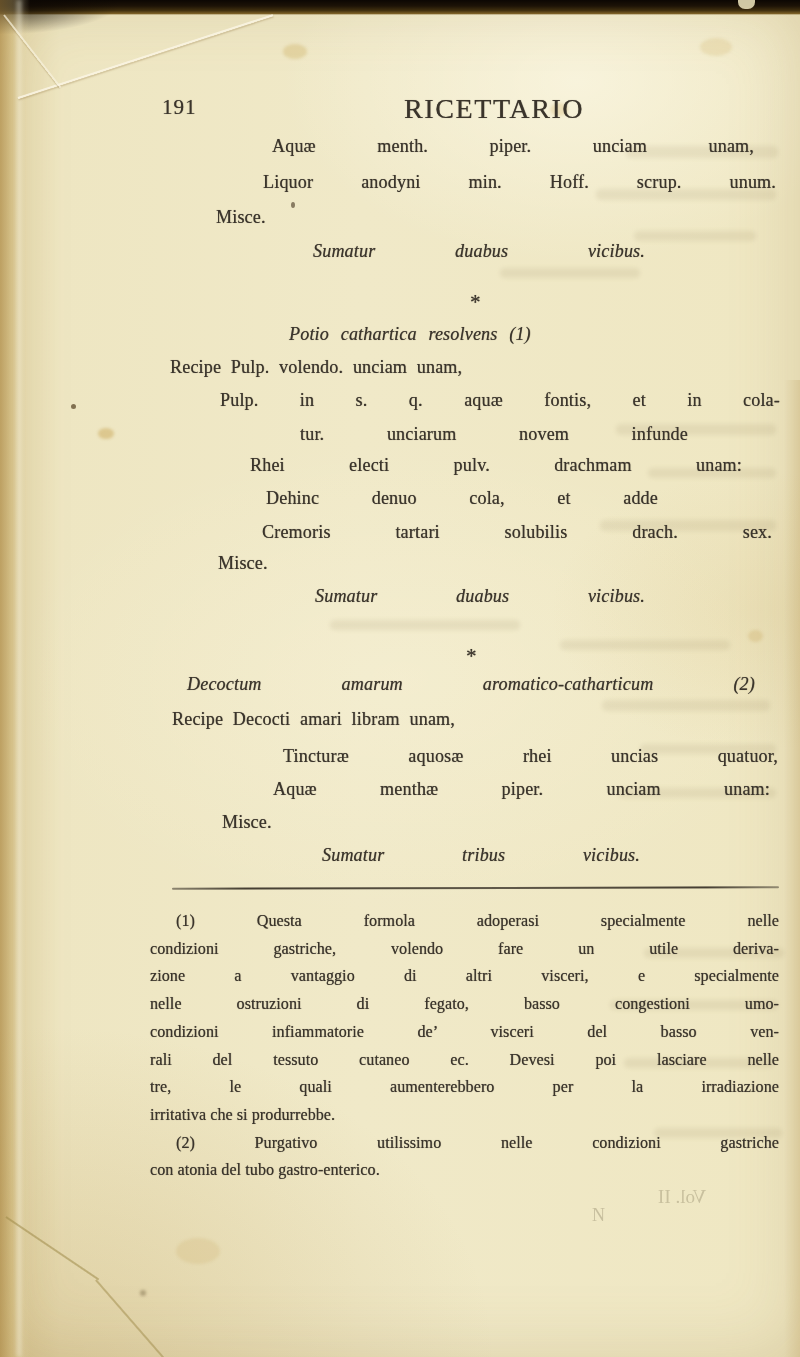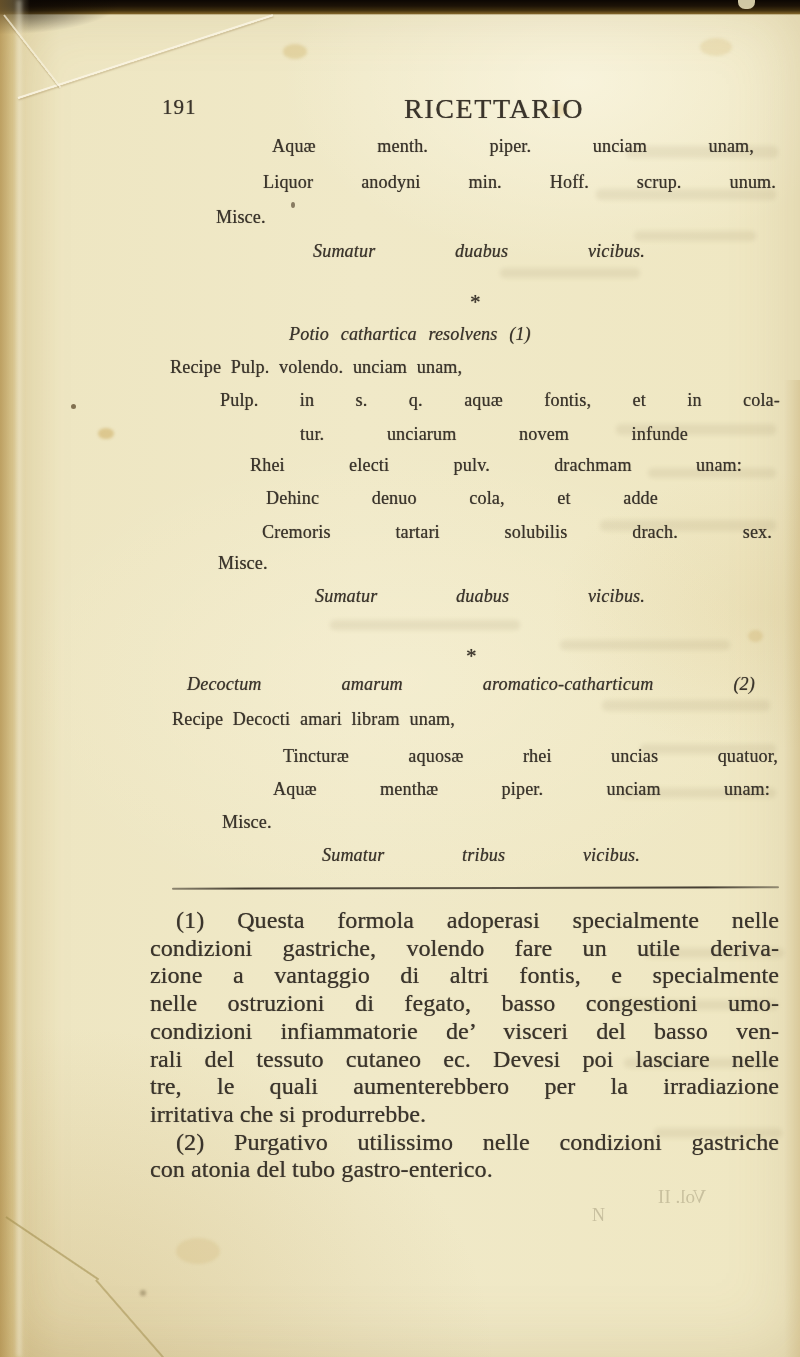--- a/index.html
+++ b/index.html
@@ -94,21 +94,21 @@
 
   .ast { font-size: 21px; word-spacing: 0; }
 
   .fnrule {
     position: absolute; left: 172px; top: 887px; width: 607px; height: 2px;
     background: linear-gradient(90deg, rgba(60,53,42,0.55), rgba(60,53,42,0.95) 12%, rgba(60,53,42,0.8) 55%, rgba(60,53,42,0.95) 88%, rgba(60,53,42,0.5));
     transform: rotate(-0.15deg); border-radius: 1px;
   }
   .footnotes {
     position: absolute; left: 150px; top: 907px; width: 629px;
-    font-size: 24px; line-height: 27.7px; letter-spacing: 0.1px;
+    font-size: 16px; line-height: 27.7px; letter-spacing: 0.1px;
   }
   .fline { text-align: justify; text-align-last: justify; }
   .fline-last { text-align: left; text-align-last: left; }
   .findent { text-indent: 26px; }
   .fn2 { margin-top: 0; }
 
   
   .ghost-label {
     position: absolute; left: 658px; top: 1186px; font-size: 19px;
     color: rgba(112,102,72,0.30); transform: scaleX(-1); filter: blur(0.7px);
@@ -189,21 +189,21 @@
   <div class="ln jl" style="left:283px;top:746px;width:495px;">Tincturæ aquosæ rhei uncias quatuor,</div>
   <div class="ln jl" style="left:273px;top:779px;width:497px;">Aquæ menthæ piper. unciam unam:</div>
   <div class="ln" style="left:222px;top:812px;">Misce.</div>
   <div class="ln it jl" style="left:322px;top:845px;width:318px;">Sumatur tribus vicibus.</div>
 
   <div class="fnrule"></div>
 
   <div class="footnotes ink">
     <div class="fline findent">(1) Questa formola adoperasi specialmente nelle</div>
     <div class="fline">condizioni gastriche, volendo fare un utile deriva-</div>
-    <div class="fline">zione a vantaggio di altri fontis, e specialmente</div>
+    <div class="fline">zione a vantaggio di altri visceri, e specialmente</div>
     <div class="fline">nelle ostruzioni di fegato, basso congestioni umo-</div>
     <div class="fline">condizioni infiammatorie de’ visceri del basso ven-</div>
     <div class="fline">rali del tessuto cutaneo ec. Devesi poi lasciare nelle</div>
     <div class="fline">tre, le quali aumenterebbero per la irradiazione</div>
     <div class="fline-last">irritativa che si produrrebbe.</div>
     <div class="fline findent fn2">(2) Purgativo utilissimo nelle condizioni gastriche</div>
     <div class="fline-last">con atonia del tubo gastro-enterico.</div>
   </div>
 
   <div class="ghost-label">Vol. II</div>

